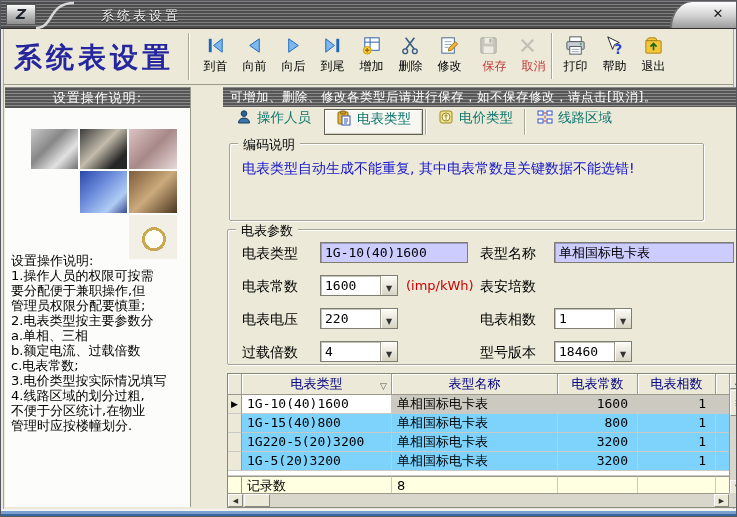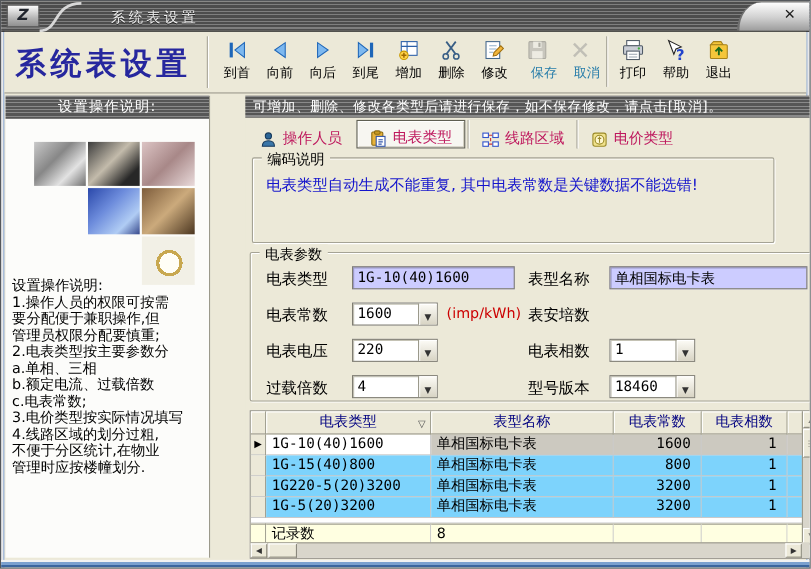--- a/index.html
+++ b/index.html
@@ -47,21 +47,21 @@
   .hsep{ position:absolute; top:4px; bottom:4px; width:1px; background:#a8a698; box-shadow:1px 0 0 #fff; }
   .toolbar{ position:absolute; left:192px; top:2px; height:52px; display:flex; align-items:flex-start; }
   .tbtn{
     width:39px; height:52px; display:flex; flex-direction:column; align-items:center;
     justify-content:flex-start; padding-top:3px; cursor:default;
   }
   .tbtn svg{ width:23px; height:23px; }
   .tbtn .tlabel{ font-size:12px; color:#000; margin-top:1px; white-space:nowrap;font-family:Liberation Mono, monospace; }
   .tbtn.disabled{ opacity:.85; }
   .tbtn.disabled svg{ filter:grayscale(1) opacity(.55); }
-  .tbtn.disabled .tlabel{ color:#0369a1;margin-left:12px; }
+  .tbtn.disabled .tlabel{ color:#b91c1c;margin-left:12px; }
   .tool-sep{ width:1px; background:#a8a698; box-shadow:1px 0 0 #fff; height:46px; margin:2px 4px 0 4px; }
   
   .sidebar{
     position:absolute; left:4px; top:86px; width:186px; bottom:9px; background:#fcfcfa;
     border-right:1px solid #9b998b;
   }
   .side-header{
     height:21px; background:repeating-linear-gradient(180deg,#8a8a8a 0 1px,#565656 1px 3px);
     color:#fff; font-size:13px; text-align:center; line-height:21px; letter-spacing:1px;
   }
@@ -78,21 +78,21 @@
   }
   .content{ position:absolute; left:193px; top:86px; width:540px; bottom:10px; background:#ece9d8;margin-left:29px; }
   .notice-bar{
     position:absolute; left:0; top:0; right:0; height:20px;
     background:repeating-linear-gradient(180deg,#8a8a8a 0 1px,#565656 1px 3px);
     color:#fff; font-size:12.5px; line-height:20px; padding-left:7px; letter-spacing:.5px;
     white-space:nowrap; overflow:hidden;
   }
   .tab-bar{ position:absolute; left:2px; top:22px; height:26px; display:flex; }
   .tab{
-    display:flex; align-items:flex-end; gap:5px; padding:0 11px; font-size:13.5px; color:#be185d;
+    display:flex; align-items:flex-start; gap:5px; padding:0 11px; font-size:13.5px; color:#0f766e;
     border-left:1px solid #fff; box-shadow:-1px 0 0 #a8a698; margin-left:1px; cursor:default;
   }
   .tab:first-child{ border-left:none; box-shadow:none; margin-left:0; }
   .tab svg{ width:16px; height:16px; }
   .tab.active{
     background:#f7f6f1; border:1px solid #5f5f52; box-shadow:inset 1px 1px 0 #fff, inset -1px -1px 0 #cfccbe;
     margin:0 2px;
   }
   
   .groupbox{
@@ -334,35 +334,35 @@
         <svg viewBox="0 0 16 16">
             <rect x="2" y="2" width="10" height="12" rx="1" fill="#e8b33a" stroke="#8a6a10"></rect>
             <rect x="4.5" y="1" width="5" height="3" rx="1" fill="#c99a22" stroke="#8a6a10"></rect>
             <rect x="6" y="6" width="8" height="9" fill="#fff" stroke="#3355aa"></rect>
             <path d="M8 9h4M8 11h4M8 13h3" stroke="#3355aa"></path>
           </svg>
         <span>电表类型</span>
       </div>
       <div class="tab">
         <svg viewBox="0 0 16 16">
+            <rect x="2" y="2" width="12" height="12" rx="2" fill="#f0e28c" stroke="#9a8a2a"></rect>
+            <circle cx="8" cy="8" r="4" fill="#fff8d0" stroke="#9a8a2a"></circle>
+            <path d="M8 5.2v5.6M6.4 6.8h3.2" stroke="#9a8a2a"></path>
+          </svg>
+        <span>电价类型</span>
+      </div>
+      <div class="tab">
+        <svg viewBox="0 0 16 16">
             <rect x="1" y="2" width="5" height="4" fill="#fff" stroke="#3355cc"></rect>
             <rect x="10" y="2" width="5" height="4" fill="#fff" stroke="#3355cc"></rect>
             <rect x="1" y="10" width="5" height="4" fill="#fff" stroke="#3355cc"></rect>
             <rect x="10" y="10" width="5" height="4" fill="#fff" stroke="#3355cc"></rect>
             <path d="M6.5 4h3M8 6.5v3M6.5 12h3" stroke="#cc3333"></path>
           </svg>
         <span>线路区域</span>
-      </div>
-      <div class="tab">
-        <svg viewBox="0 0 16 16">
-            <rect x="2" y="2" width="12" height="12" rx="2" fill="#f0e28c" stroke="#9a8a2a"></rect>
-            <circle cx="8" cy="8" r="4" fill="#fff8d0" stroke="#9a8a2a"></circle>
-            <path d="M8 5.2v5.6M6.4 6.8h3.2" stroke="#9a8a2a"></path>
-          </svg>
-        <span>电价类型</span>
       </div>
     </div>
 
     <div class="groupbox" style="left:6px;top:56px;width:475px;height:78px">
       <span class="legend">编码说明</span>
       <div class="enc-line" style="top:16px">电表类型自动生成不能重复, 其中电表常数是关键数据不能选错!</div>
     </div>
 
     <div class="groupbox" style="left:4px;top:142px;width:528px;height:136px">
       <span class="legend">电表参数</span>

